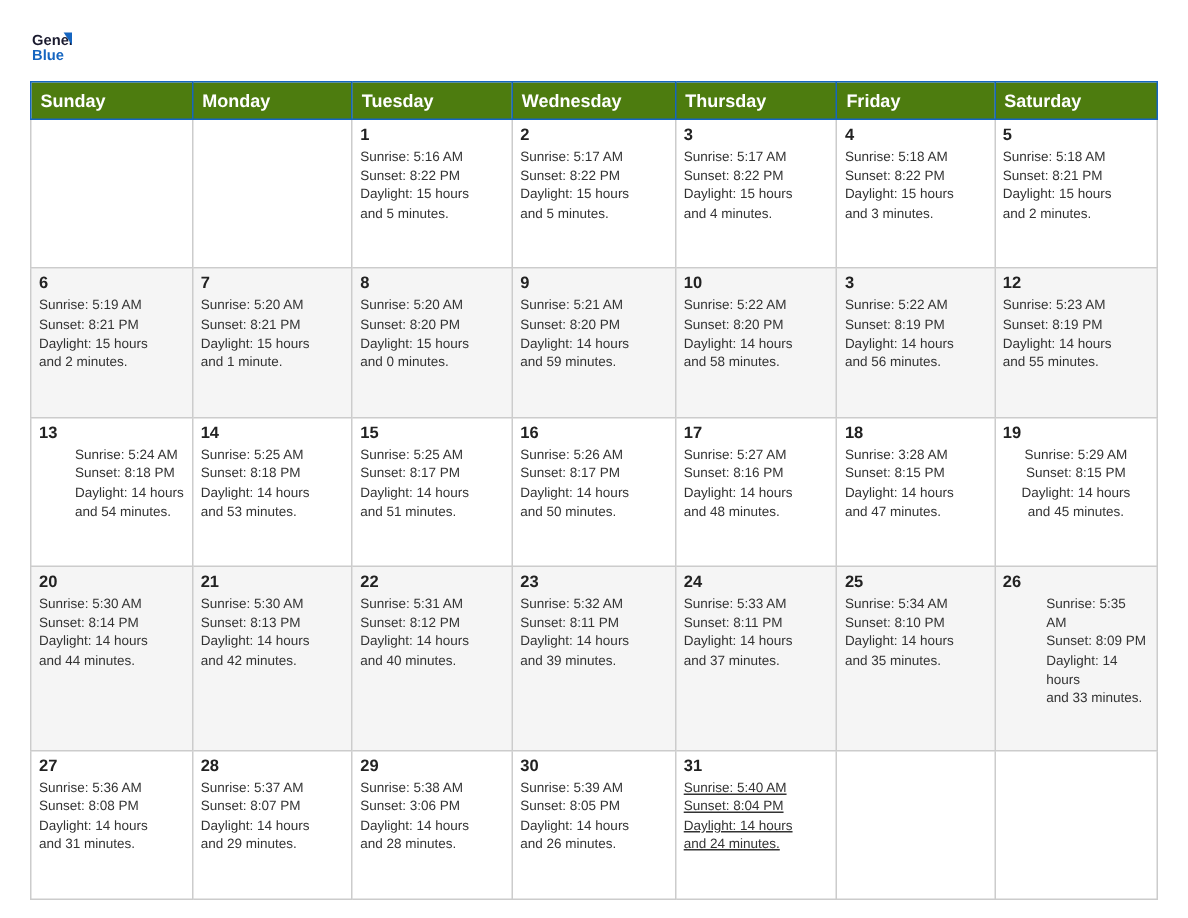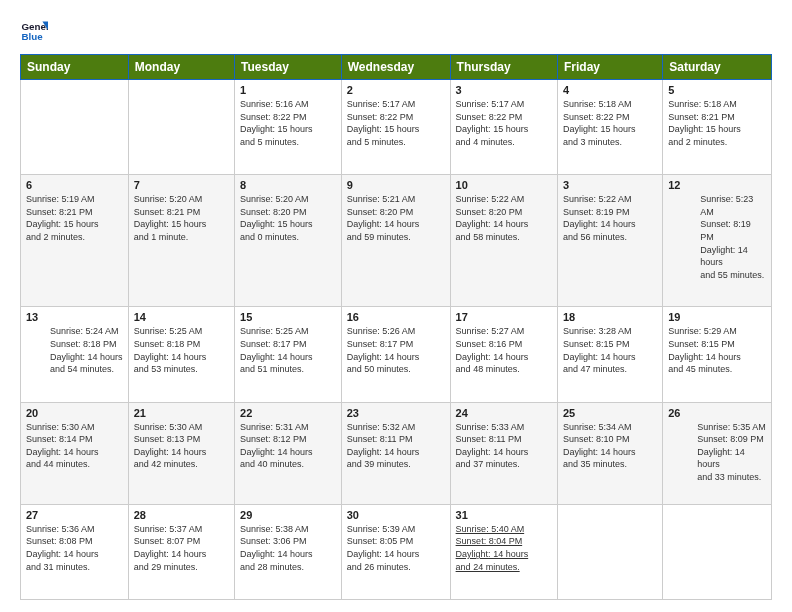--- a/index.html
+++ b/index.html
@@ -201,21 +201,21 @@
           </td>
           <td>
             <span class="day-number">3</span>
             <div class="day-info" style="white-space: pre-line;">Sunrise: 5:22 AM
 Sunset: 8:19 PM
 Daylight: 14 hours
 and 56 minutes.</div>
           </td>
           <td>
             <span class="day-number">12</span>
-            <div class="day-info" style="white-space: pre-line; margin-left: 32px;">Sunrise: 5:23 AM
+            <div class="day-info" style="white-space: pre-line;">Sunrise: 5:23 AM
 Sunset: 8:19 PM
 Daylight: 14 hours
 and 55 minutes.</div>
           </td>
         </tr>
         <tr>
           <td>
             <span class="day-number">13</span>
             <div class="day-info" style="white-space: pre-line; margin-left: 24px;">Sunrise: 5:24 AM
 Sunset: 8:18 PM
@@ -252,21 +252,21 @@
           </td>
           <td>
             <span class="day-number">18</span>
             <div class="day-info" style="white-space: pre-line;">Sunrise: 3:28 AM
 Sunset: 8:15 PM
 Daylight: 14 hours
 and 47 minutes.</div>
           </td>
           <td>
             <span class="day-number">19</span>
-            <div class="day-info" style="white-space: pre-line;">Sunrise: 5:29 AM
+            <div class="day-info" style="white-space: pre-line; text-align: center;">Sunrise: 5:29 AM
 Sunset: 8:15 PM
 Daylight: 14 hours
 and 45 minutes.</div>
           </td>
         </tr>
         <tr>
           <td>
             <span class="day-number">20</span>
             <div class="day-info" style="white-space: pre-line;">Sunrise: 5:30 AM
 Sunset: 8:14 PM

